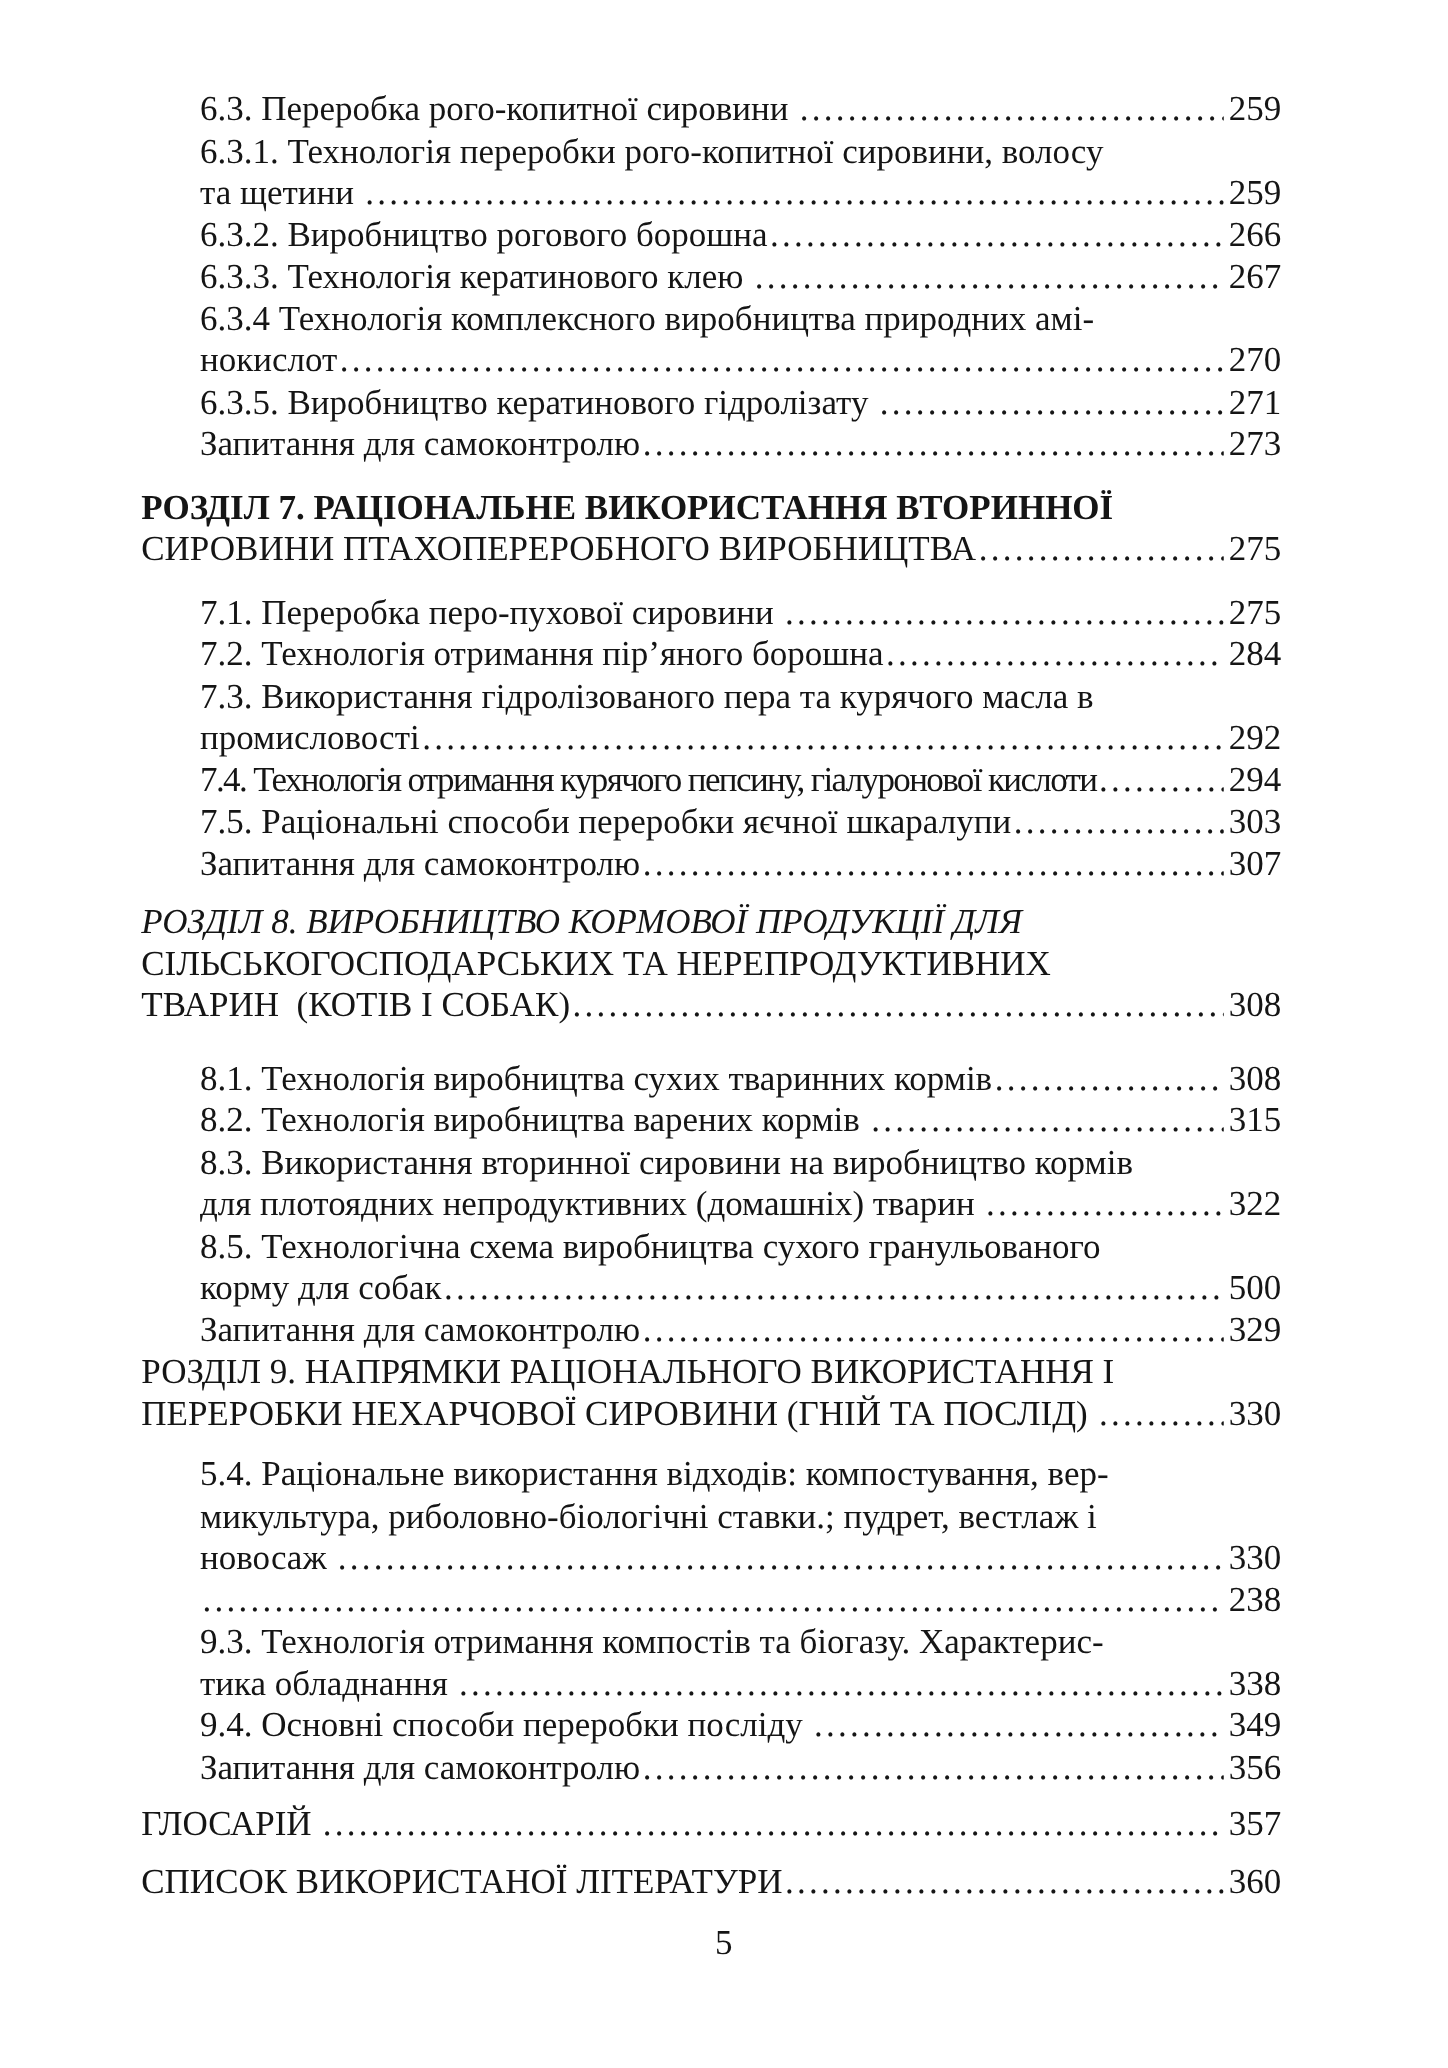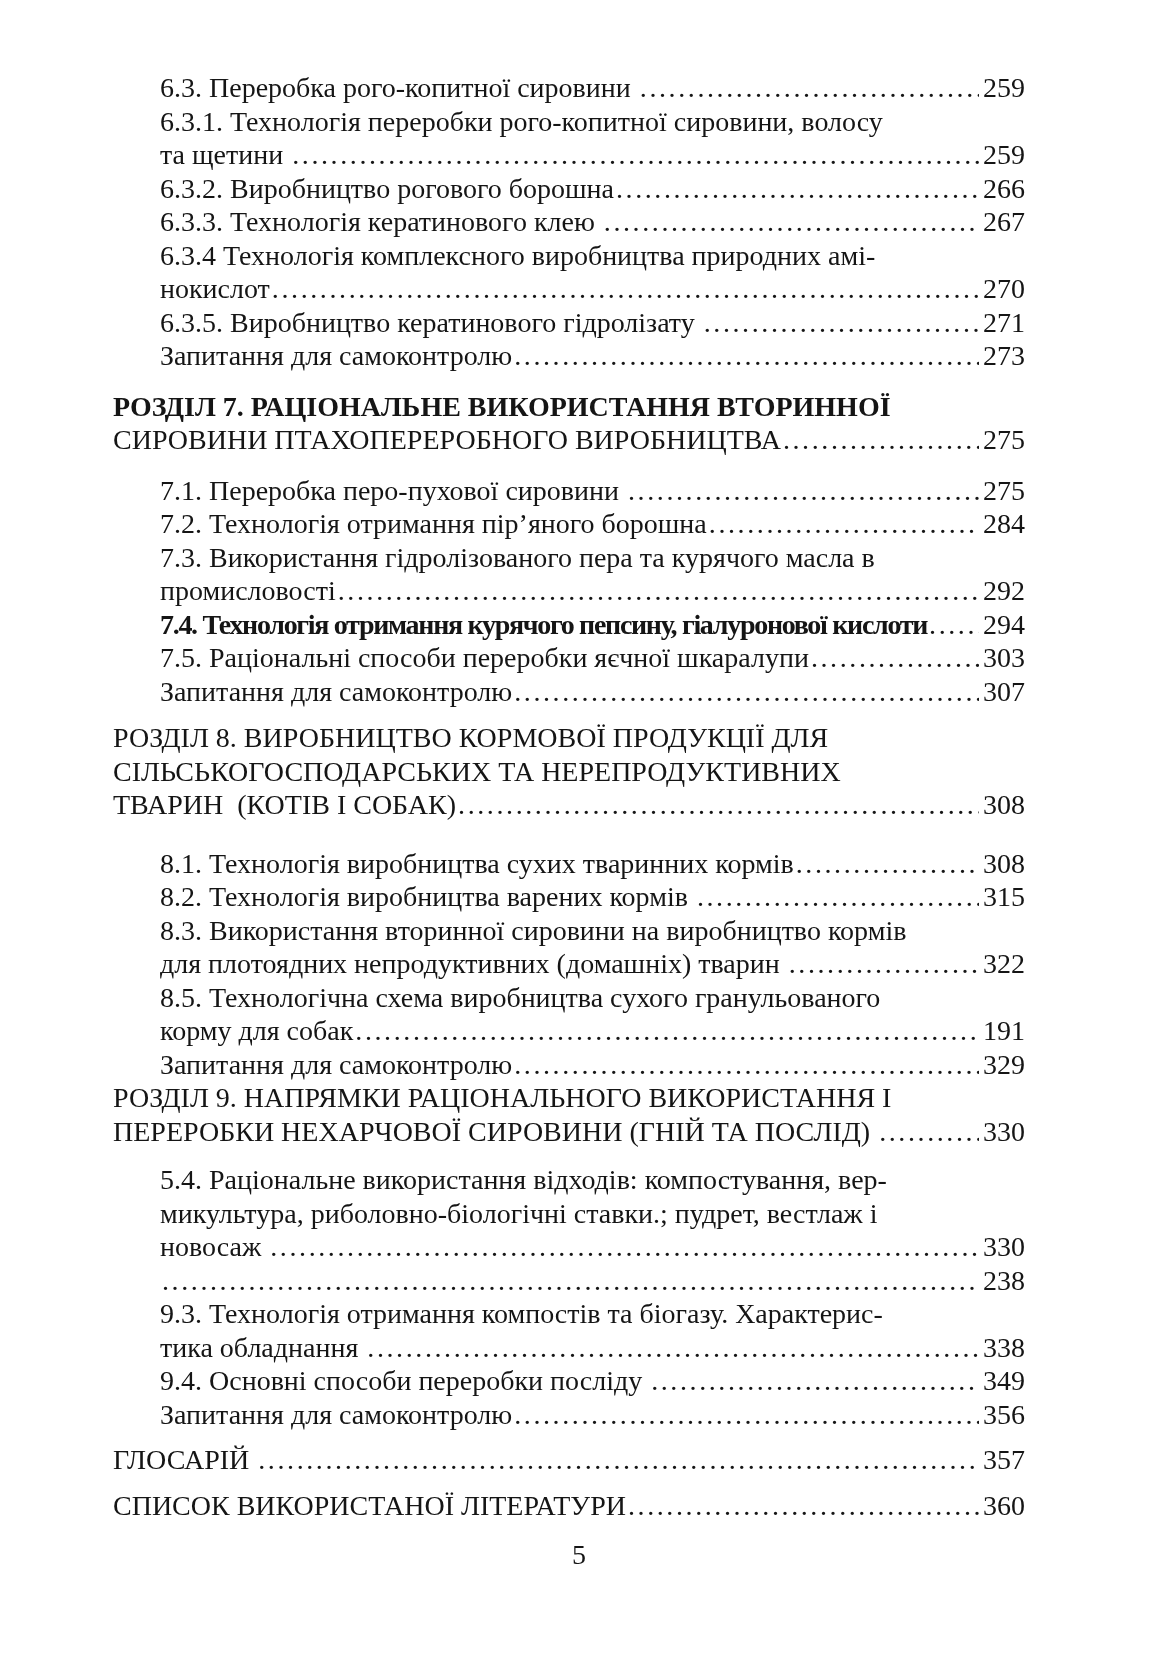--- a/index.html
+++ b/index.html
@@ -22,21 +22,21 @@
     display: flex;
     align-items: center;
     flex-wrap: nowrap;
     font-size: 28px;
     line-height: 33.5px;
     white-space: nowrap;
   }
   .line.i { padding-left: 47px; }   
   .line.h { padding-left: 0; }      
   .t { white-space: pre; flex: 0 0 auto; }
-  .cond .t { letter-spacing: -1.3px; font-weight: bold; }
+  .cond .t { letter-spacing: -1.3px; }
   .dots {
     flex: 1 1 auto;
     min-width: 0;
     overflow: hidden;
     white-space: nowrap;
     letter-spacing: 2.6px;
     margin: 0 4px 0 2px;
   }
   .pg { flex: 0 0 auto; }
   .footer {
@@ -131,21 +131,21 @@
       <div class="line i">
     <span class="t">7.5. Раціональні способи переробки яєчної шкаралупи</span>
     <span class="dots">............................................................................................................................................................................................................................</span>
     <span class="pg">303</span>
   </div>
       <div class="line i">
     <span class="t">Запитання для самоконтролю</span>
     <span class="dots">............................................................................................................................................................................................................................</span>
     <span class="pg">307</span>
   </div>
-      <div class="line h" style="margin-top: 13px;">
+      <div class="line h" style="margin-top: 13px; font-style: italic;">
     <span class="t">РОЗДІЛ 8. ВИРОБНИЦТВО КОРМОВОЇ ПРОДУКЦІЇ ДЛЯ</span>
 
   </div>
       <div class="line h">
     <span class="t">СІЛЬСЬКОГОСПОДАРСЬКИХ ТА НЕРЕПРОДУКТИВНИХ</span>
 
   </div>
       <div class="line h">
     <span class="t">ТВАРИН  (КОТІВ І СОБАК)</span>
     <span class="dots">............................................................................................................................................................................................................................</span>
@@ -170,21 +170,21 @@
     <span class="dots">............................................................................................................................................................................................................................</span>
     <span class="pg">322</span>
   </div>
       <div class="line i">
     <span class="t">8.5. Технологічна схема виробництва сухого гранульованого</span>
 
   </div>
       <div class="line i">
     <span class="t">корму для собак</span>
     <span class="dots">............................................................................................................................................................................................................................</span>
-    <span class="pg">191</span>
+    <span class="pg">500</span>
   </div>
       <div class="line i">
     <span class="t">Запитання для самоконтролю</span>
     <span class="dots">............................................................................................................................................................................................................................</span>
     <span class="pg">329</span>
   </div>
       <div class="line h" style="margin-top: 0;">
     <span class="t">РОЗДІЛ 9. НАПРЯМКИ РАЦІОНАЛЬНОГО ВИКОРИСТАННЯ І</span>
 
   </div>

